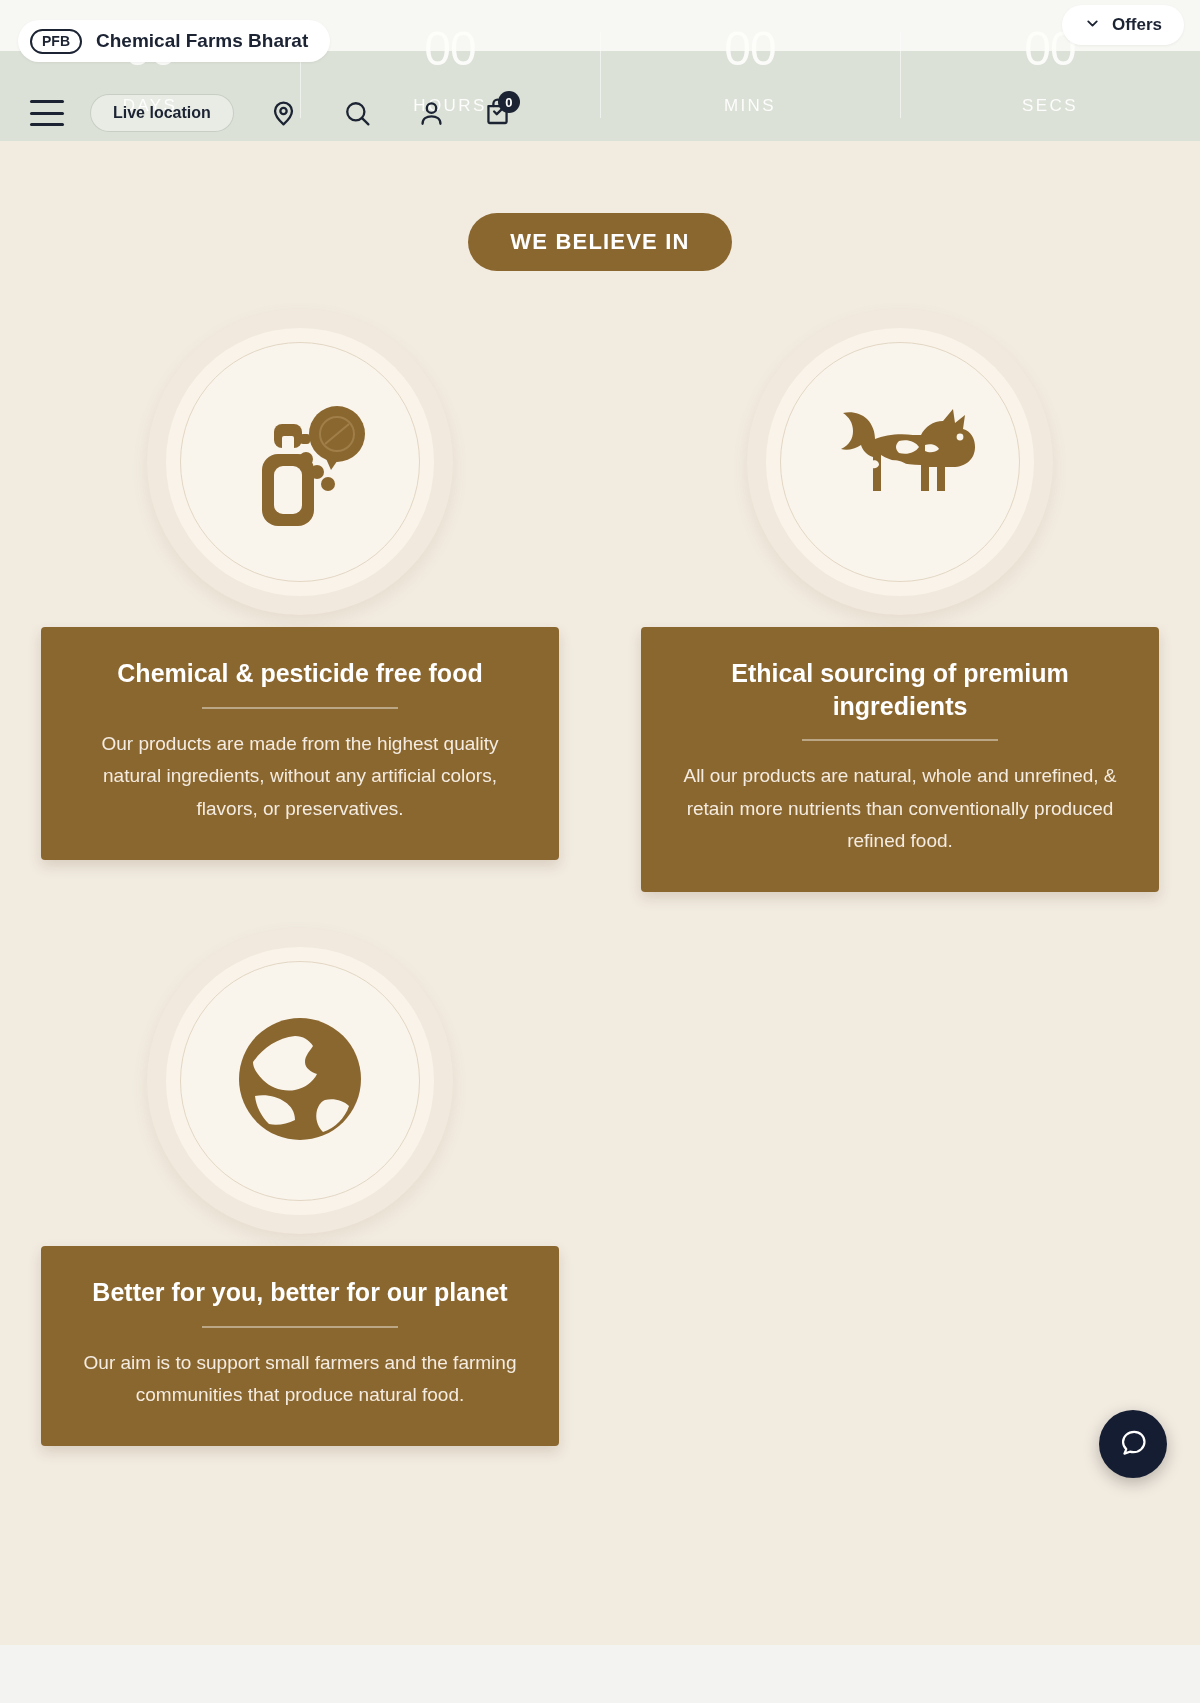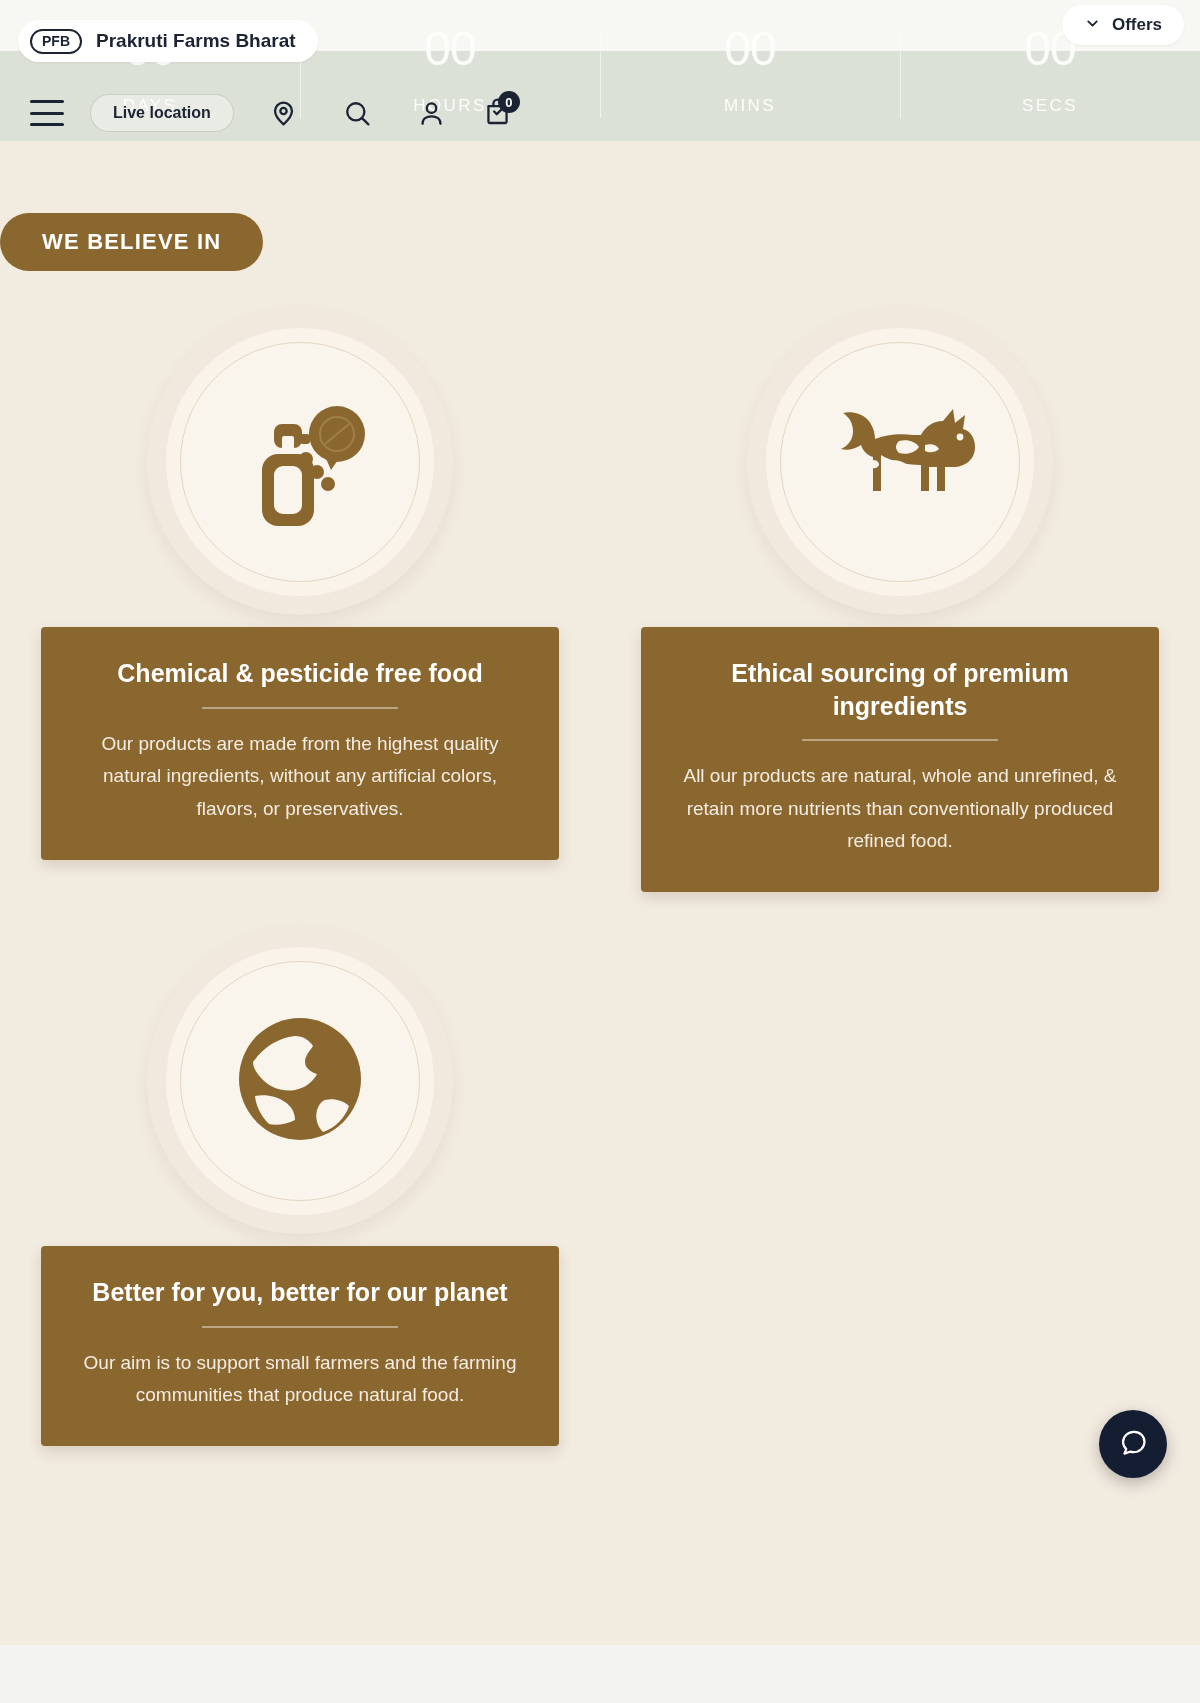--- a/index.html
+++ b/index.html
@@ -181,20 +181,21 @@
     overflow: hidden;
   }
   .bottom-strip {
     width: 1200px;
     height: 58px;
     background: #f3f3f1;
   }
 
   .section-badge-wrap {
     display: flex;
+    justify-content: center;
     padding-top: 72px;
   }
   .section-badge {
     background: #8b6730;
     color: #ffffff;
     font-size: 22px;
     font-weight: 700;
     letter-spacing: 1.2px;
     padding: 16px 42px;
     border-radius: 30px;
@@ -298,21 +299,21 @@
     <div class="cd-cell">
       <div class="cd-num">00</div>
       <div class="cd-label">SECS</div>
     </div>
   </div>
 
   <div class="topbar"></div>
 
   <div class="brand-pill">
     <span class="brand-badge">PFB</span>
-    <span class="brand-name">Prakruti Farms Bharat</span>
+    <span class="brand-name">Chemical Farms Bharat</span>
   </div>
 
   <div class="offers-pill">
     <span>
       <svg width="17" height="17" viewBox="0 0 24 24" fill="none" stroke="#1c2333" stroke-width="2.6" stroke-linecap="round" stroke-linejoin="round">
           <polyline points="6 9 12 15 18 9"></polyline>
         </svg>
     </span>
     <span class="offers-label">Offers</span>
   </div>

